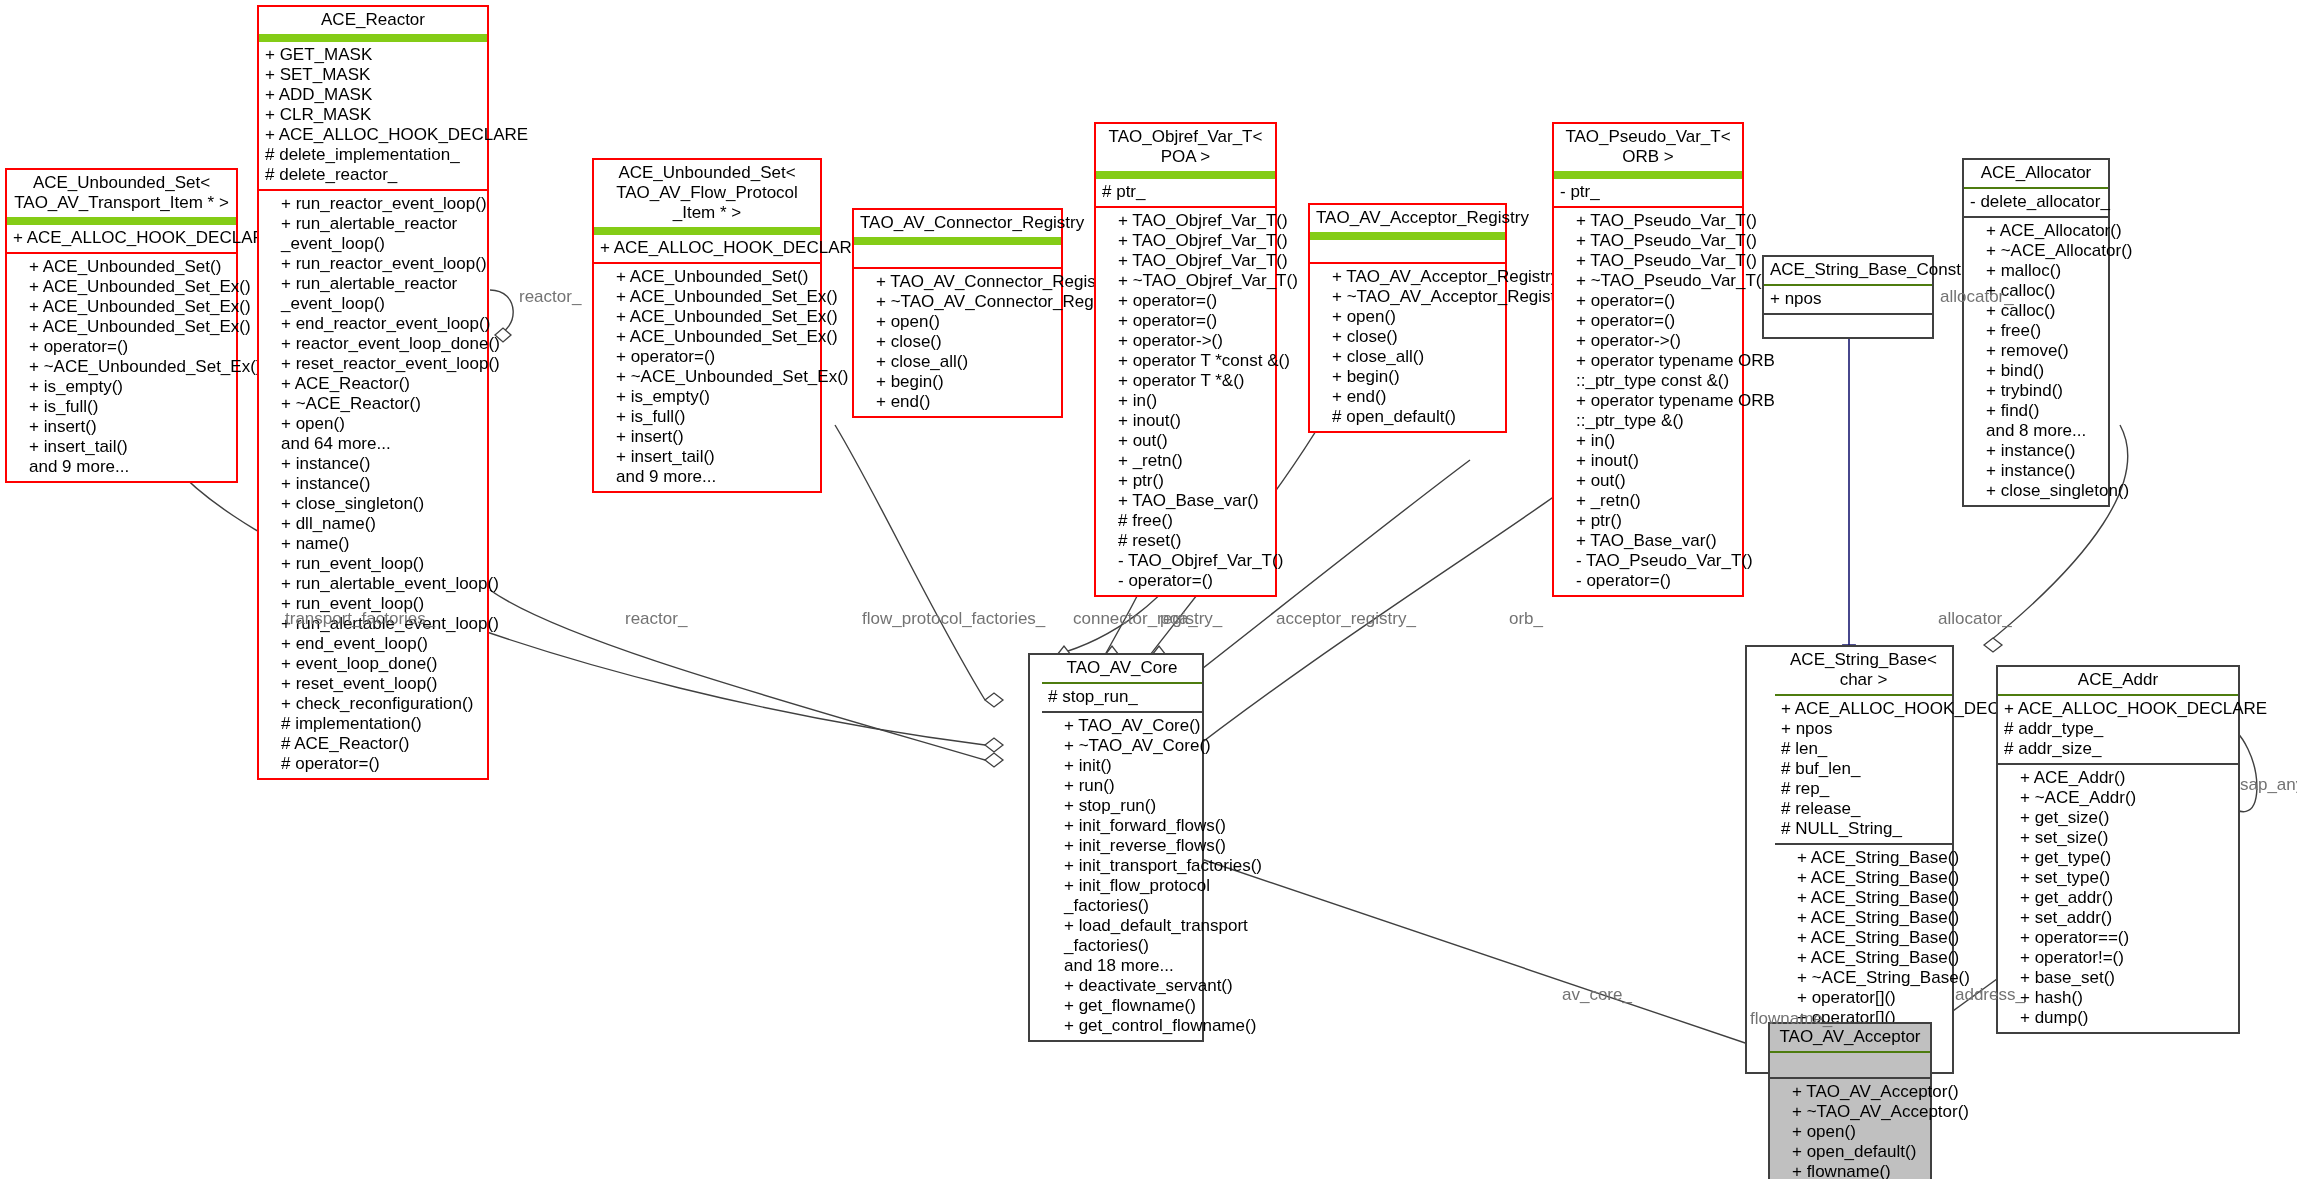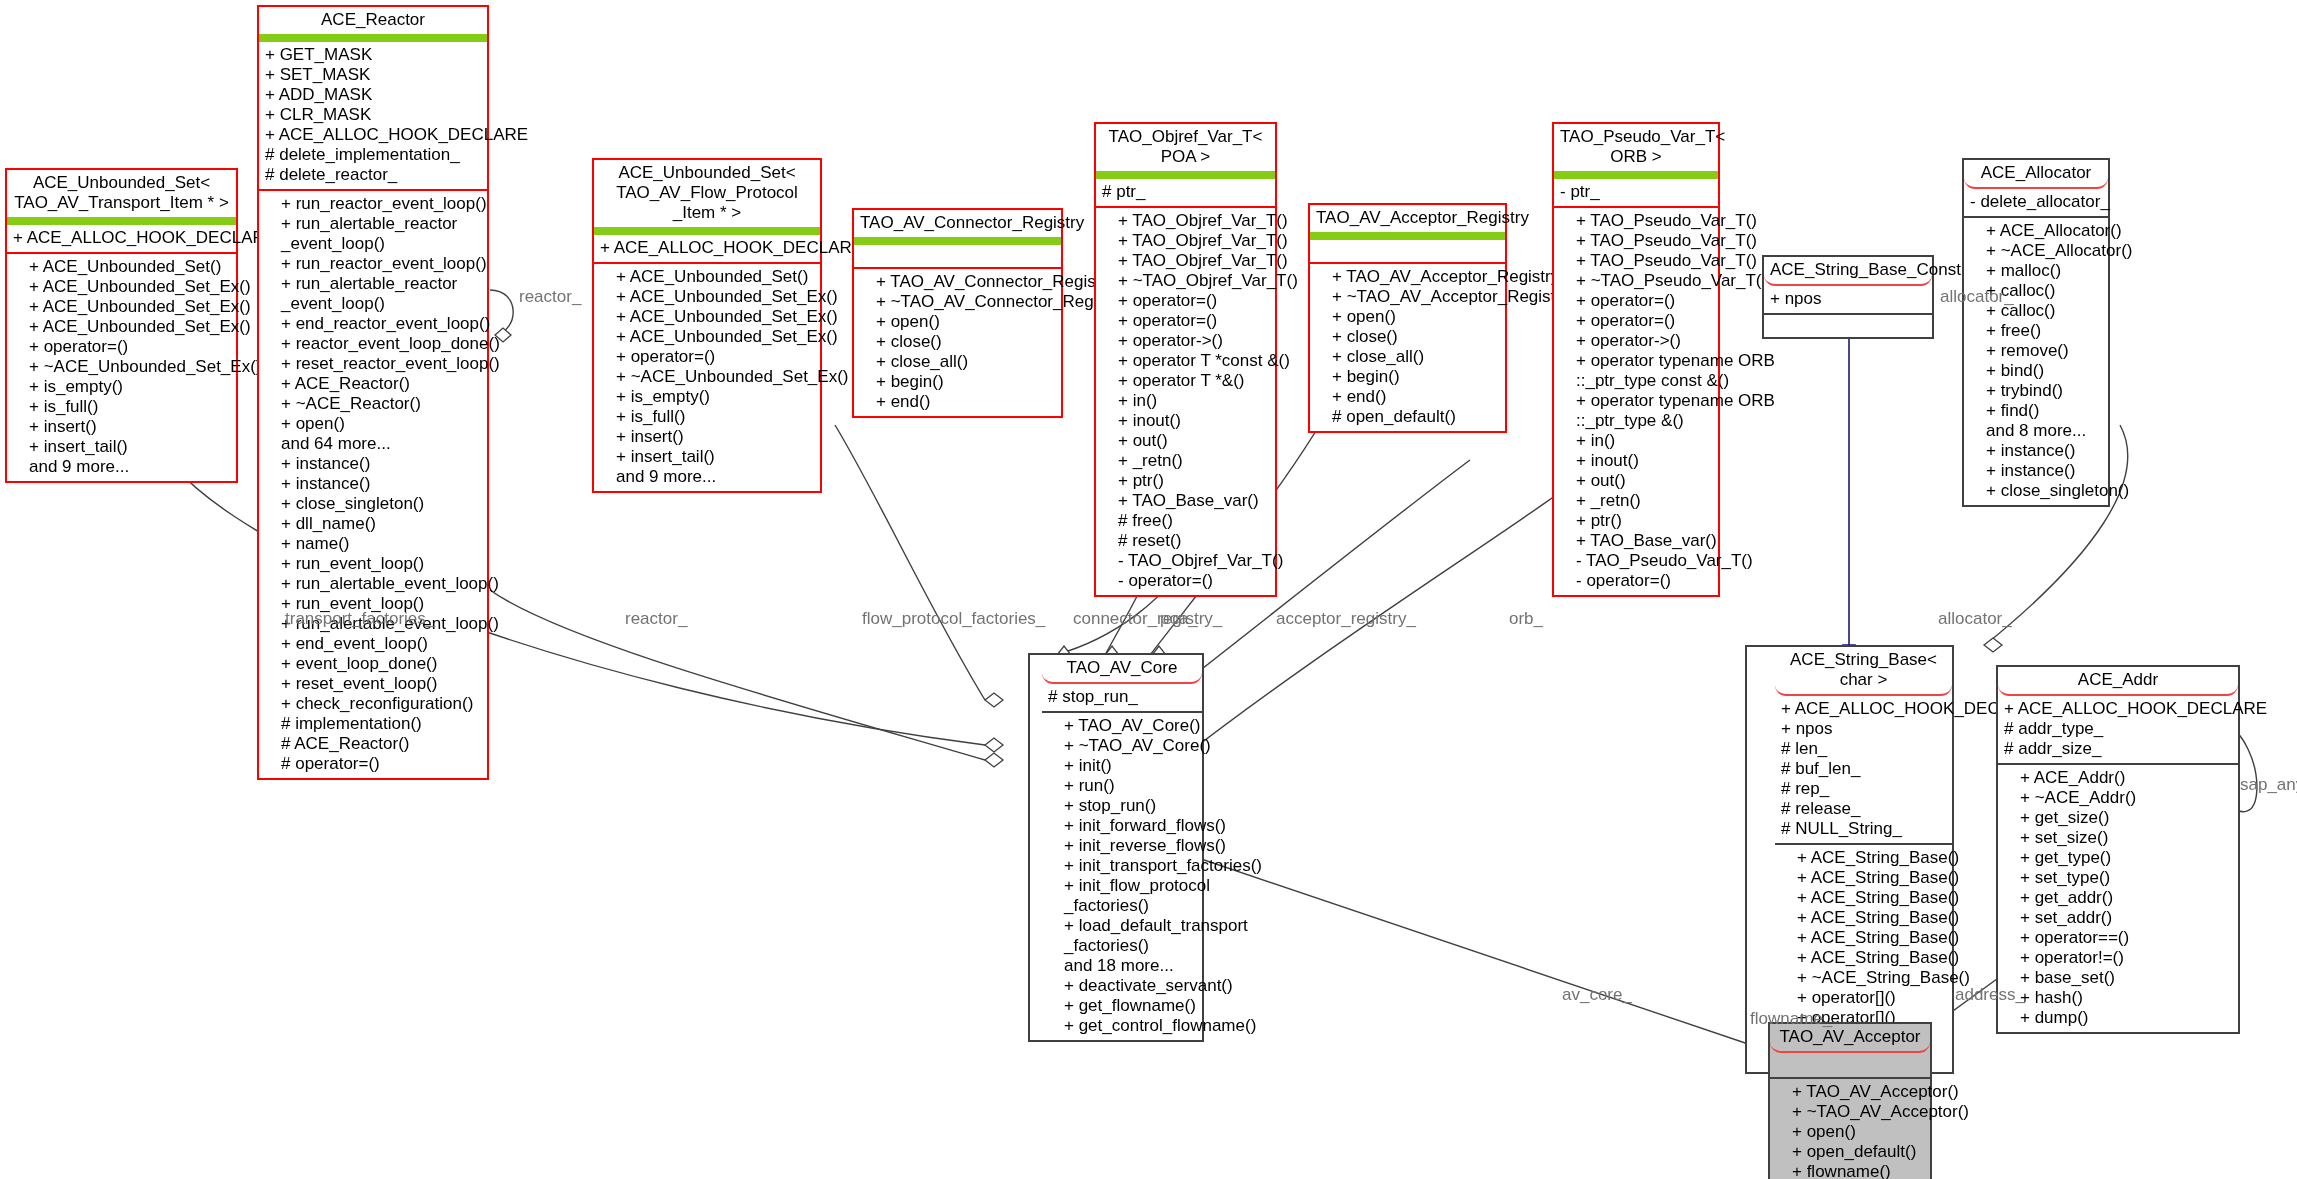--- a/index.html
+++ b/index.html
@@ -8,21 +8,21 @@
   svg.edges{position:absolute;left:0;top:0;width:2297px;height:1179px;pointer-events:none;}
 
   .node{position:absolute;box-sizing:border-box;background:#ffffff;}
   .node.red{border:2px solid #ff0000;}
   .node.black{border:2px solid #404040;}
   .node.filled{background:#c0c0c0;}
 
   .nrow{box-sizing:border-box;}
   .ntitle{text-align:center;padding:3px 6px 4px 6px;font-size:17px;line-height:20px;color:#000;}
   .node.red .ntitle{border-bottom:8px solid #84cc16;}
-  .node.black .ntitle{border-bottom:2px solid #ef4444;border-radius:11px;}
+  .node.black .ntitle{border-bottom:2px solid #4d7c0f;}
 
   .nattr{padding:3px 6px 4px 6px;font-size:17px;line-height:20px;color:#000;min-height:14px;}
   .node.red .nattr{border-bottom:2px solid #ff0000;}
   .node.black .nattr{border-bottom:2px solid #404040;}
 
   .nops{padding:3px 6px 4px 6px;font-size:17px;line-height:20px;color:#000;margin-left:16px;}
 
   .nattr div,.nops div{white-space:pre;}
 
   .edgelabel{position:absolute;font-size:17px;line-height:19px;color:#737373;white-space:nowrap;}
@@ -245,21 +245,21 @@
       <div>+ ~TAO_AV_Acceptor_Registry()</div>
       <div>+ open()</div>
       <div>+ close()</div>
       <div>+ close_all()</div>
       <div>+ begin()</div>
       <div>+ end()</div>
       <div># open_default()</div>
     </div>
   </div>
 
-  <div class="node red" style="left:1552px; top:122px; width:168px;">
+  <div class="node red" style="left:1552px; top:122px; width:192px;">
     <div class="ntitle nrow">
       <div>TAO_Pseudo_Var_T&lt; ORB &gt;</div>
     </div>
     <div class="nattr nrow">
       <div>- ptr_</div>
     </div>
     <div class="nops nrow">
       <div>+ TAO_Pseudo_Var_T()</div>
       <div>+ TAO_Pseudo_Var_T()</div>
       <div>+ TAO_Pseudo_Var_T()</div>

